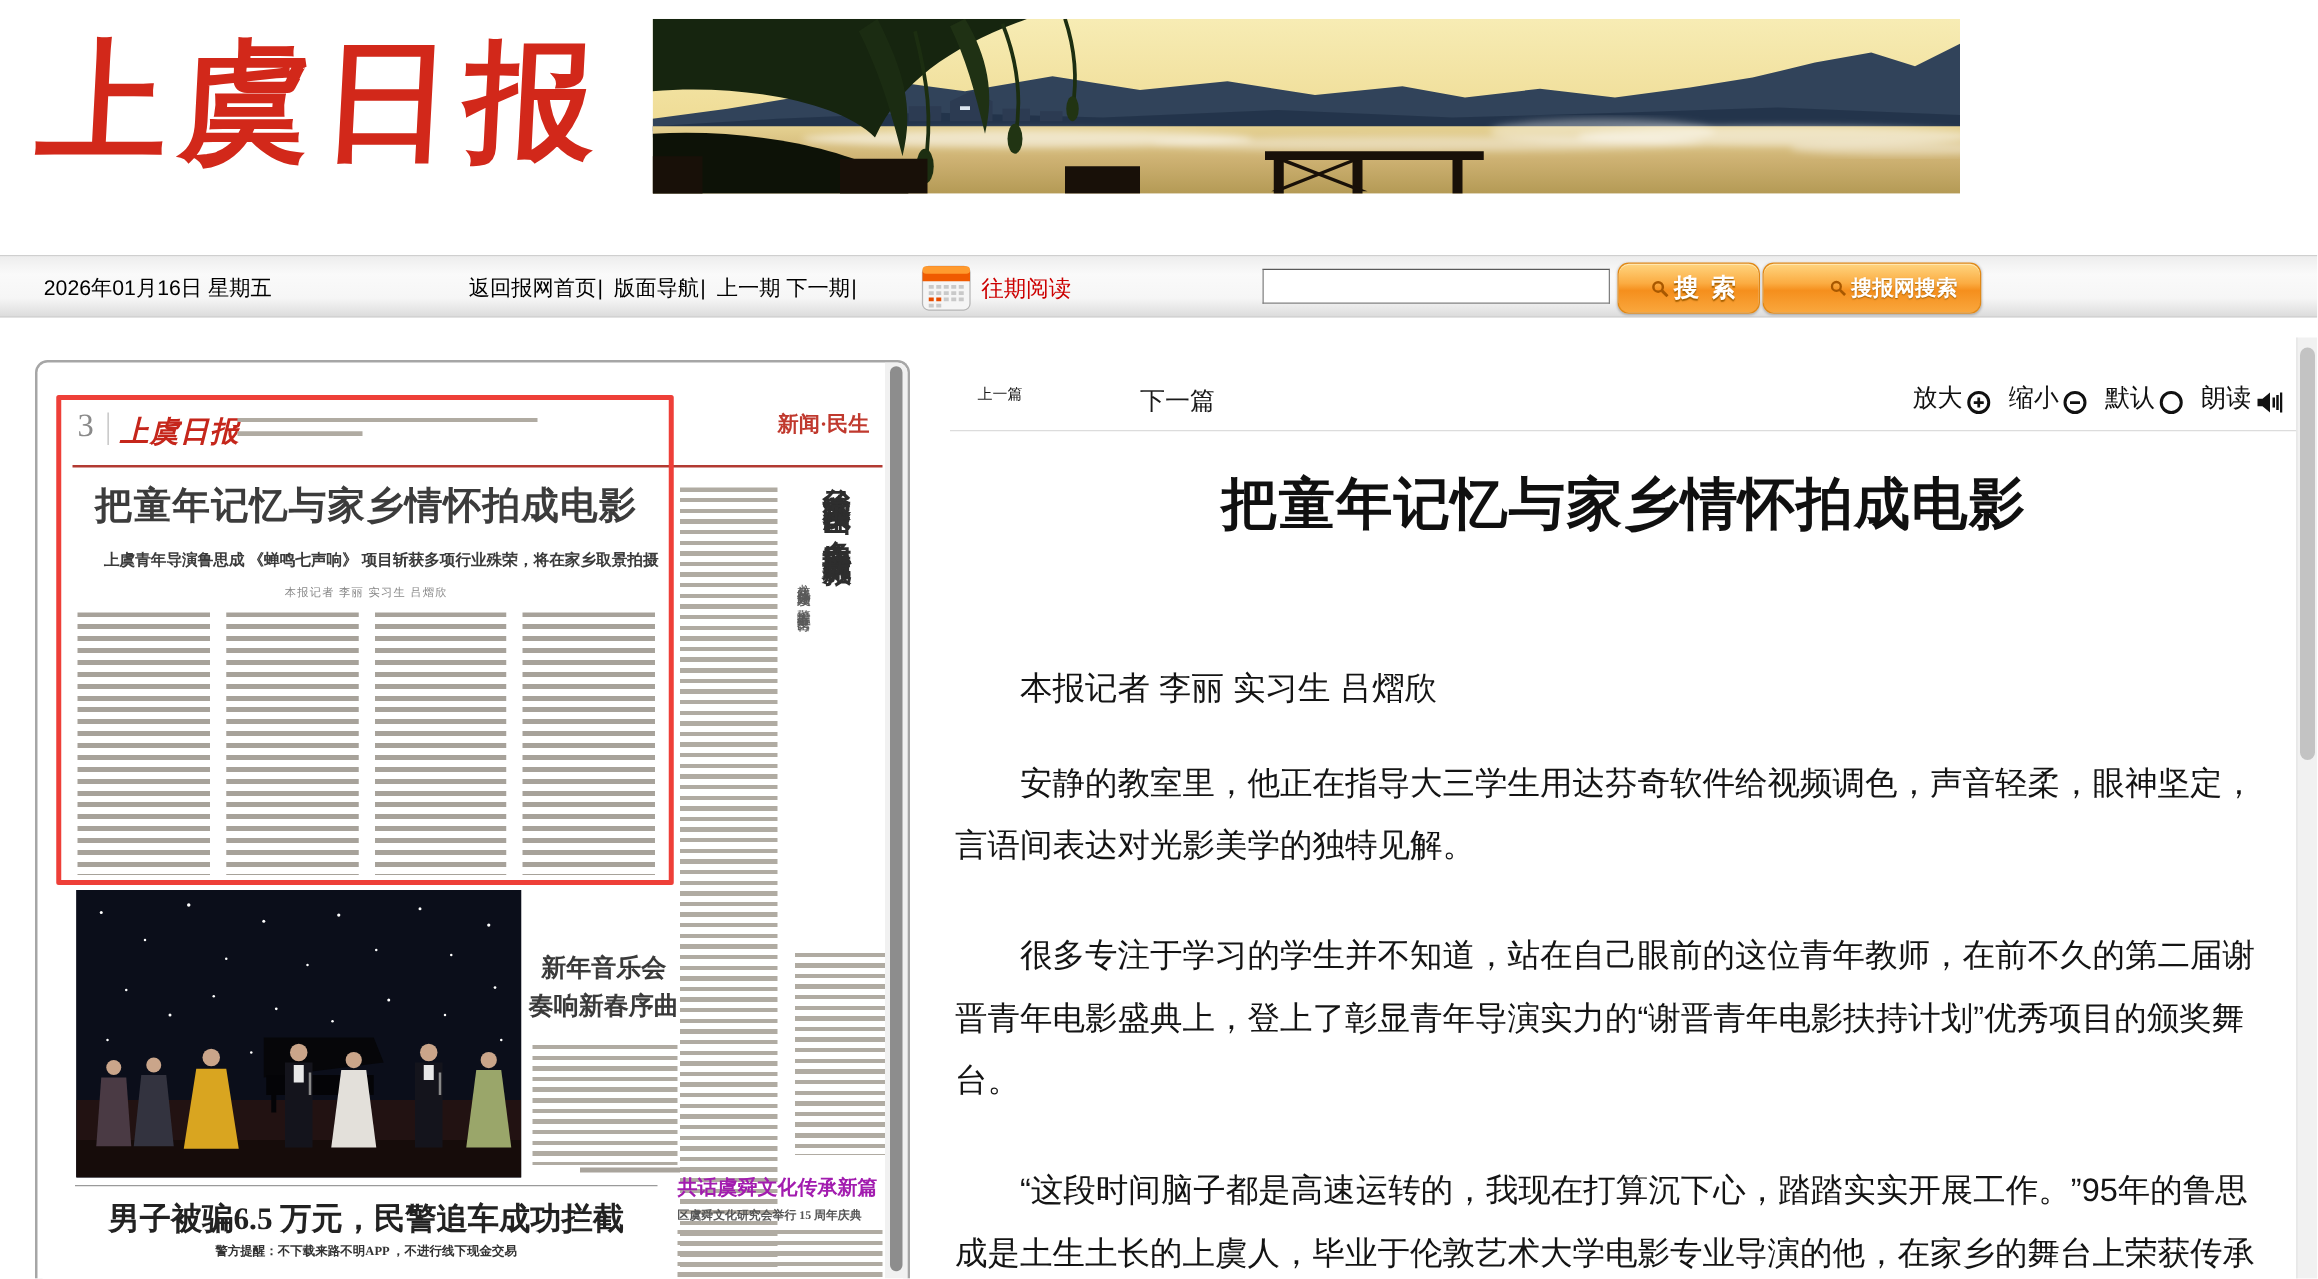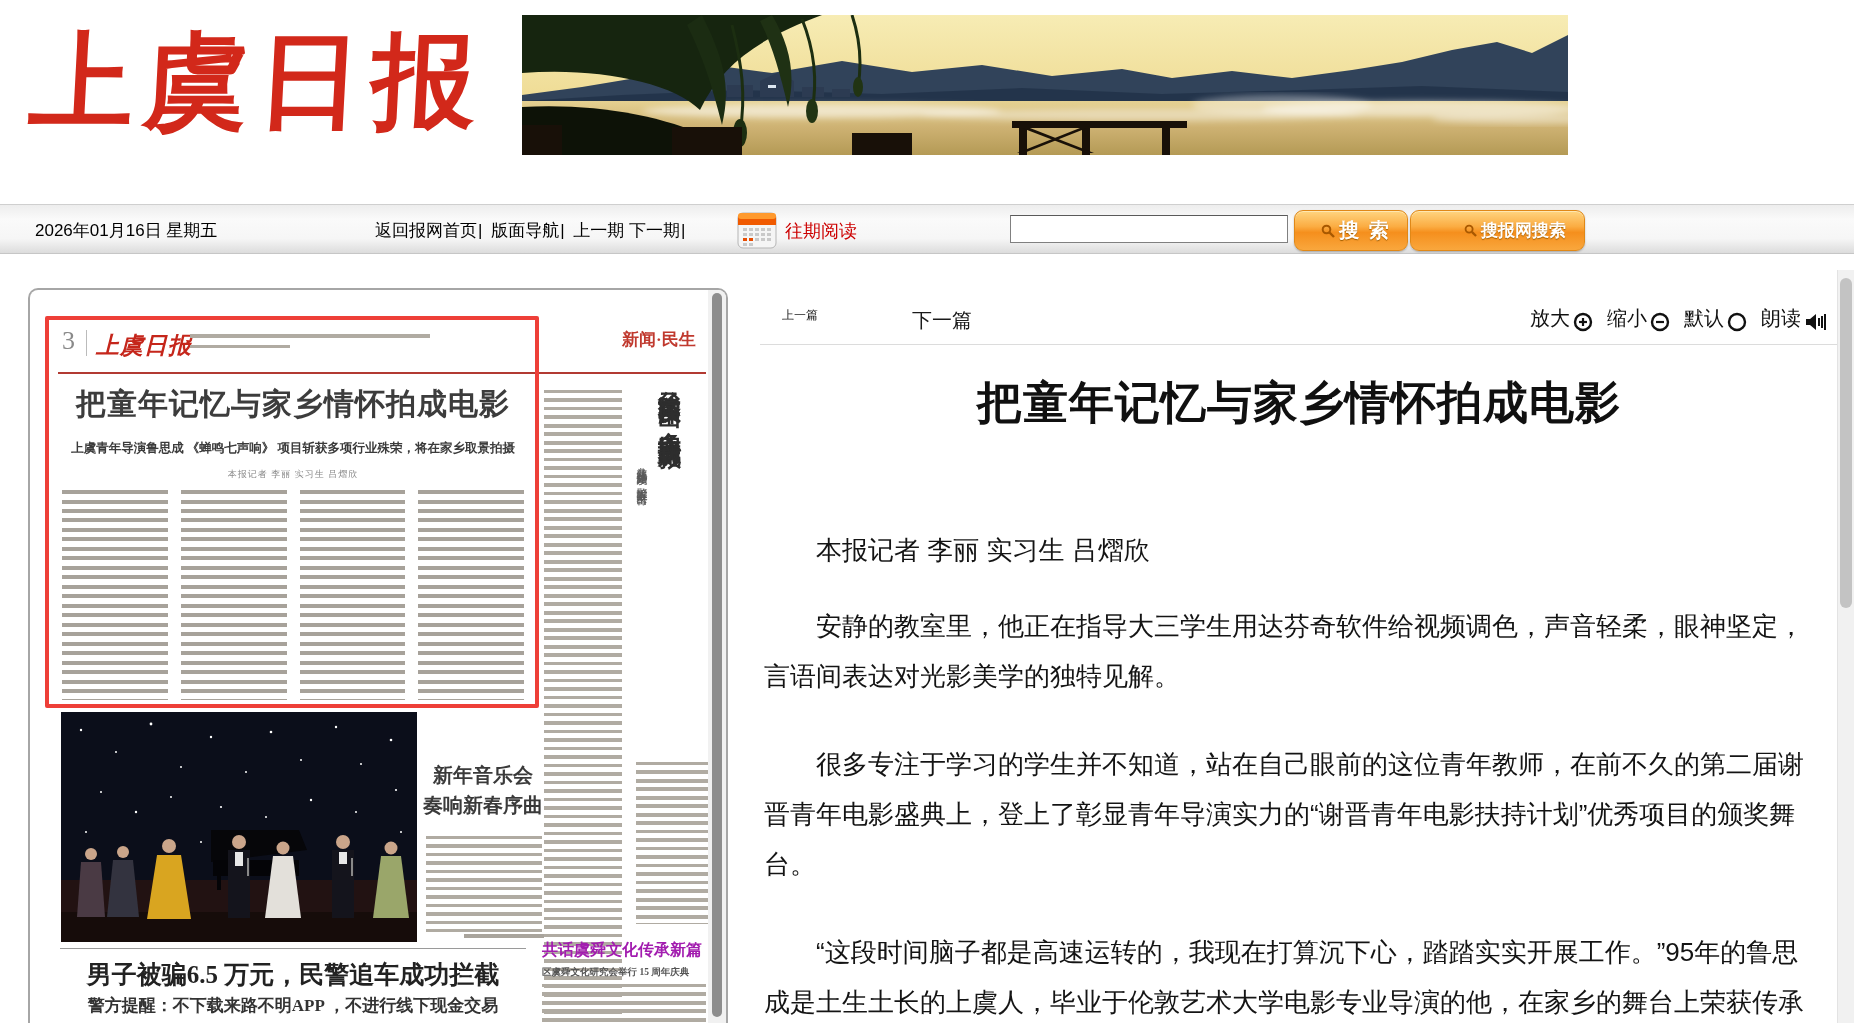--- a/index.html
+++ b/index.html
@@ -46,21 +46,21 @@
   .t-logo{position:absolute;left:66px;top:40px;font-family:"DejaVu Serif",serif;font-weight:900;
     font-size:23px;color:#c5261b;font-style:italic;letter-spacing:1px;}
   .t-meta1{position:absolute;left:160px;top:44px;width:240px;height:6px;}
   .t-meta2{position:absolute;left:160px;top:55px;width:100px;height:5px;}
   .t-section{position:absolute;left:592px;top:38px;font-family:"Liberation Serif",serif;
     font-size:17px;font-weight:bold;color:#c0392e;white-space:nowrap;}
   .t-rule{position:absolute;left:28px;top:82px;width:648px;height:2px;background:#b23a32;}
   .t-headline{position:absolute;left:32px;top:94px;width:462px;text-align:center;
     font-family:"Liberation Serif",serif;font-size:30px;font-weight:700;color:#3c3c3c;letter-spacing:1px;}
   .t-subhead{position:absolute;left:20px;top:150px;width:486px;text-align:center;
-    font-family:"Liberation Serif",serif;font-size:12.5px;font-weight:bold;color:#3b3b3b;white-space:nowrap;}
+    font-family:"Liberation Serif",serif;font-size:12.5px;font-weight:bold;color:#3b3b3b;white-space:nowrap;padding-left:12px;}
   .t-byline{position:absolute;left:32px;top:178px;width:462px;text-align:center;
     font-size:9px;color:#888;letter-spacing:1px;}
   .t-cols{position:absolute;left:32px;top:200px;width:462px;height:210px;display:flex;gap:13px;}
   .t-cols .col{flex:1;}
   .fake{background-image:repeating-linear-gradient(180deg,#a7a29a 0px,#a7a29a 4px,transparent 4px,transparent 9.5px);}
   .fake-sm{background-image:repeating-linear-gradient(180deg,#b0aba2 0px,#b0aba2 3.5px,transparent 3.5px,transparent 8.5px);}
   .side-col{position:absolute;left:514px;top:100px;width:78px;height:628px;}
   .v-subhead{position:absolute;left:604px;top:168px;height:230px;writing-mode:vertical-rl;text-orientation:upright;
     font-family:"Liberation Serif",serif;font-size:11px;color:#5a5a5a;letter-spacing:1px;}
   .v-headline{position:absolute;left:624px;top:82px;height:380px;writing-mode:vertical-rl;text-orientation:upright;
@@ -69,21 +69,21 @@
   .concert{position:absolute;left:31px;top:422px;width:356px;height:230px;overflow:hidden;background:#0b0e1a;}
   .concert svg{display:block;width:100%;height:100%;}
   .music-hl{position:absolute;left:390px;top:470px;width:126px;text-align:center;
     font-family:"Liberation Serif",serif;font-size:20px;font-weight:bold;color:#3a3a3a;line-height:30px;}
   .under-music{position:absolute;left:396px;top:546px;width:116px;height:96px;}
   .photo-cap{position:absolute;left:434px;top:644px;width:80px;height:4px;background:#a9a49c;}
   .b-rule{position:absolute;left:30px;top:658px;width:466px;height:1px;background:#9a9a9a;}
   .crime-hl{position:absolute;left:18px;top:668px;width:490px;text-align:center;white-space:nowrap;
     font-family:"Liberation Serif",serif;font-size:25px;font-weight:700;color:#222;}
   .crime-sub{position:absolute;left:34px;top:704px;width:458px;text-align:center;white-space:nowrap;
-    font-family:"Liberation Serif",serif;font-size:17px;font-weight:bold;color:#333;}
+    font-family:"Liberation Serif",serif;font-size:10px;font-weight:bold;color:#333;}
   .cult-hl{position:absolute;left:512px;top:650px;width:166px;white-space:nowrap;
     font-family:"Liberation Serif",serif;font-size:16px;font-weight:bold;color:#a21caf;}
   .cult-sub{position:absolute;left:512px;top:676px;width:166px;white-space:nowrap;
     font-family:"Liberation Serif",serif;font-size:9.5px;font-weight:bold;color:#555;}
   .cult-fake{position:absolute;left:512px;top:694px;width:164px;height:40px;}
 
   
   .article-panel{position:absolute;left:760px;top:270px;width:1078px;height:753px;}
   .toolbar{position:absolute;left:0;top:25px;width:1078px;height:50px;border-bottom:1px solid #dcdcdc;box-sizing:border-box;}
   .prev-link{position:absolute;left:22px;top:12px;font-size:12px;color:#1a1a1a;cursor:pointer;}

